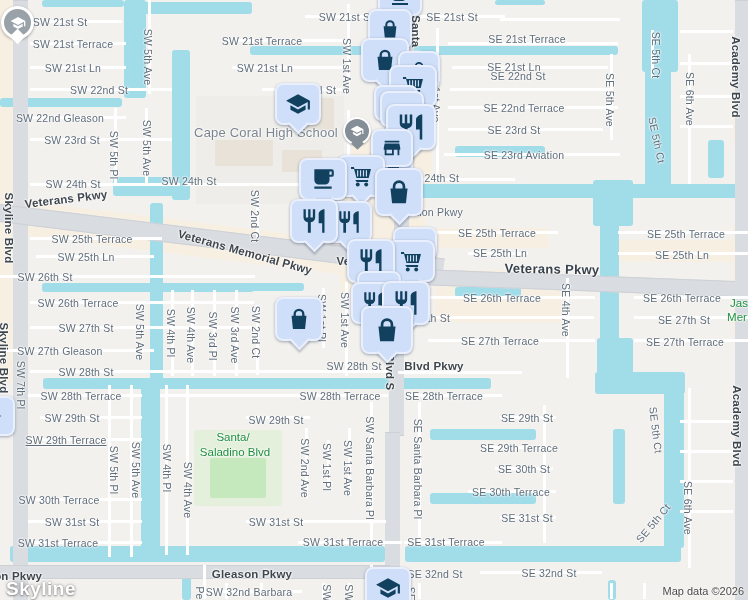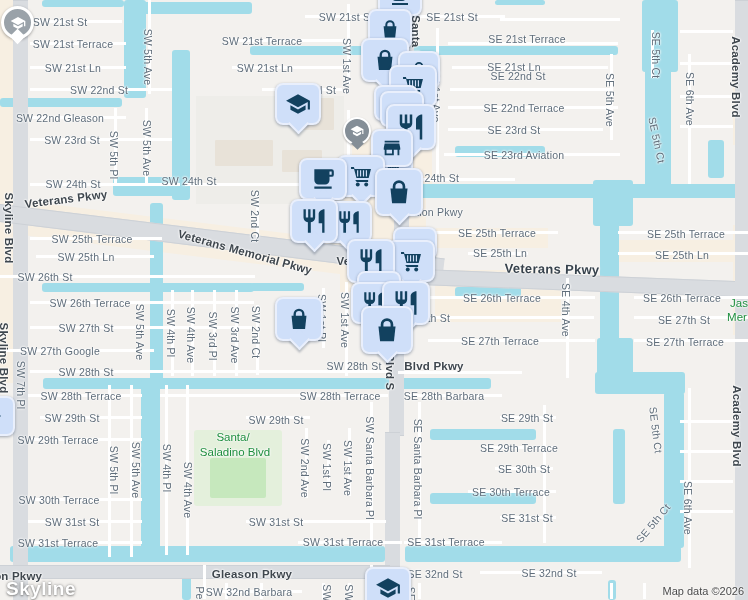--- a/index.html
+++ b/index.html
@@ -227,42 +227,42 @@
     <div class="lab s" style="left: 527px; top: 39px; transform: translate(-50%, -50%) rotate(0deg);">SE 21st Terrace</div>
     <div class="lab s" style="left: 514px; top: 67px; transform: translate(-50%, -50%) rotate(0deg);">SE 21st Ln</div>
     <div class="lab s" style="left: 518px; top: 76px; transform: translate(-50%, -50%) rotate(0deg);">SE 22nd St</div>
     <div class="lab s" style="left: 524px; top: 108px; transform: translate(-50%, -50%) rotate(0deg);">SE 22nd Terrace</div>
     <div class="lab s" style="left: 514px; top: 130px; transform: translate(-50%, -50%) rotate(0deg);">SE 23rd St</div>
     <div class="lab s" style="left: 524px; top: 155px; transform: translate(-50%, -50%) rotate(0deg);">SE 23rd Aviation</div>
     <div class="lab s" style="left: 433px; top: 178px; transform: translate(-50%, -50%) rotate(0deg);">SE 24th St</div>
     <div class="lab s" style="left: 92px; top: 239px; transform: translate(-50%, -50%) rotate(0deg);">SW 25th Terrace</div>
     <div class="lab s" style="left: 86px; top: 257px; transform: translate(-50%, -50%) rotate(0deg);">SW 25th Ln</div>
     <div class="lab s" style="left: 45px; top: 277px; transform: translate(-50%, -50%) rotate(0deg);">SW 26th St</div>
-    <div class="lab s" style="left: 90px; top: 303px; transform: translate(-50%, -50%) rotate(0deg);">SW 26th Terrace</div>
+    <div class="lab s" style="left: 78px; top: 303px; transform: translate(-50%, -50%) rotate(0deg);">SW 26th Terrace</div>
     <div class="lab s" style="left: 86px; top: 328px; transform: translate(-50%, -50%) rotate(0deg);">SW 27th St</div>
-    <div class="lab s" style="left: 60px; top: 351px; transform: translate(-50%, -50%) rotate(0deg);">SW 27th Google</div>
+    <div class="lab s" style="left: 60px; top: 351px; transform: translate(-50%, -50%) rotate(0deg);">SW 27th Gleason</div>
     <div class="lab s" style="left: 86px; top: 372px; transform: translate(-50%, -50%) rotate(0deg);">SW 28th St</div>
     <div class="lab s" style="left: 497px; top: 233px; transform: translate(-50%, -50%) rotate(0deg);">SE 25th Terrace</div>
     <div class="lab s" style="left: 500px; top: 253px; transform: translate(-50%, -50%) rotate(0deg);">SE 25th Ln</div>
     <div class="lab s" style="left: 686px; top: 234px; transform: translate(-50%, -50%) rotate(0deg);">SE 25th Terrace</div>
     <div class="lab s" style="left: 682px; top: 255px; transform: translate(-50%, -50%) rotate(0deg);">SE 25th Ln</div>
     <div class="lab s" style="left: 502px; top: 298px; transform: translate(-50%, -50%) rotate(0deg);">SE 26th Terrace</div>
     <div class="lab s" style="left: 682px; top: 298px; transform: translate(-50%, -50%) rotate(0deg);">SE 26th Terrace</div>
     <div class="lab s" style="left: 424px; top: 318px; transform: translate(-50%, -50%) rotate(0deg);">SE 27th St</div>
     <div class="lab s" style="left: 684px; top: 320px; transform: translate(-50%, -50%) rotate(0deg);">SE 27th St</div>
     <div class="lab s" style="left: 500px; top: 341px; transform: translate(-50%, -50%) rotate(0deg);">SE 27th Terrace</div>
     <div class="lab s" style="left: 685px; top: 342px; transform: translate(-50%, -50%) rotate(0deg);">SE 27th Terrace</div>
     <div class="lab s" style="left: 354px; top: 366px; transform: translate(-50%, -50%) rotate(0deg);">SW 28th St</div>
     <div class="lab s" style="left: 429px; top: 212px; transform: translate(-50%, -50%) rotate(0deg);">Aviation Pkwy</div>
     <div class="lab s" style="left: 81px; top: 396px; transform: translate(-50%, -50%) rotate(0deg);">SW 28th Terrace</div>
     <div class="lab s" style="left: 340px; top: 396px; transform: translate(-50%, -50%) rotate(0deg);">SW 28th Terrace</div>
-    <div class="lab s" style="left: 444px; top: 396px; transform: translate(-50%, -50%) rotate(0deg);">SE 28th Barbara</div>
+    <div class="lab s" style="left: 444px; top: 396px; transform: translate(-50%, -50%) rotate(0deg);">SE 28th Terrace</div>
     <div class="lab s" style="left: 72px; top: 418px; transform: translate(-50%, -50%) rotate(0deg);">SW 29th St</div>
     <div class="lab s" style="left: 276px; top: 420px; transform: translate(-50%, -50%) rotate(0deg);">SW 29th St</div>
-    <div class="lab s" style="left: 58px; top: 440px; transform: translate(-50%, -50%) rotate(0deg);">SW 29th Terrace</div>
+    <div class="lab s" style="left: 66px; top: 440px; transform: translate(-50%, -50%) rotate(0deg); text-decoration: underline;">SW 29th Terrace</div>
     <div class="lab s" style="left: 527px; top: 418px; transform: translate(-50%, -50%) rotate(0deg);">SE 29th St</div>
     <div class="lab s" style="left: 519px; top: 448px; transform: translate(-50%, -50%) rotate(0deg);">SE 29th Terrace</div>
     <div class="lab s" style="left: 524px; top: 469px; transform: translate(-50%, -50%) rotate(0deg);">SE 30th St</div>
     <div class="lab s" style="left: 511px; top: 492px; transform: translate(-50%, -50%) rotate(0deg);">SE 30th Terrace</div>
     <div class="lab s" style="left: 59px; top: 500px; transform: translate(-50%, -50%) rotate(0deg);">SW 30th Terrace</div>
     <div class="lab s" style="left: 72px; top: 522px; transform: translate(-50%, -50%) rotate(0deg);">SW 31st St</div>
     <div class="lab s" style="left: 276px; top: 522px; transform: translate(-50%, -50%) rotate(0deg);">SW 31st St</div>
     <div class="lab s" style="left: 527px; top: 518px; transform: translate(-50%, -50%) rotate(0deg);">SE 31st St</div>
     <div class="lab s" style="left: 58px; top: 543px; transform: translate(-50%, -50%) rotate(0deg);">SW 31st Terrace</div>
     <div class="lab s" style="left: 343px; top: 542px; transform: translate(-50%, -50%) rotate(0deg);">SW 31st Terrace</div>
@@ -312,20 +312,21 @@
     <div class="lab d" style="left: 378px; top: 261px; transform: translate(-50%, -50%) rotate(0deg);">Veterans Pkwy</div>
     <div class="lab d" style="left: 434px; top: 366px; transform: translate(-50%, -50%) rotate(0deg);">Blvd Pkwy</div>
     <div class="lab d" style="left: 252px; top: 574px; transform: translate(-50%, -50%) rotate(0deg);">Gleason Pkwy</div>
     <div class="lab d" style="left: 2px; top: 576px; transform: translate(-50%, -50%) rotate(0deg);">Gleason Pkwy</div>
     <div class="lab d" style="left: 9px; top: 228px; transform: translate(-50%, -50%) rotate(90deg);">Skyline Blvd</div>
     <div class="lab d" style="left: 4px; top: 358px; transform: translate(-50%, -50%) rotate(90deg);">Skyline Blvd</div>
     <div class="lab d" style="left: 736px; top: 77px; transform: translate(-50%, -50%) rotate(90deg);">Academy Blvd</div>
     <div class="lab d" style="left: 737px; top: 426px; transform: translate(-50%, -50%) rotate(90deg);">Academy Blvd</div>
     <div class="lab d" style="left: 416px; top: 70px; transform: translate(-50%, -50%) rotate(90deg);">Santa Barbara Blvd</div>
     <div class="lab d" style="left: 390px; top: 330px; transform: translate(-50%, -50%) rotate(90deg);">Santa Barbara Blvd S</div>
+    <div class="lab sc" style="left: 266px; top: 132px; transform: translate(-50%, -50%) rotate(0deg);">Cape Coral High School</div>
     <div class="lab p" style="left: 233px; top: 437px; transform: translate(-50%, -50%) rotate(0deg);">Santa/</div>
     <div class="lab p" style="left: 235px; top: 452px; transform: translate(-50%, -50%) rotate(0deg);">Saladino Blvd</div>
     <div class="lab p" style="left: 739px; top: 303px; transform: translate(-50%, -50%) rotate(0deg);">Jas</div>
     <div class="lab p" style="left: 737px; top: 317px; transform: translate(-50%, -50%) rotate(0deg);">Mer</div>
     <div class="marker" style="left: 378px; top: -24px; width: 40px; height: 36px; z-index: 100;">
       <svg width="24" height="24" viewBox="0 0 24 24">
         <path fill="#12415f" d="M20 3H4v10a4 4 0 0 0 4 4h6a4 4 0 0 0 4-4v-3h2a2 2 0 0 0 2-2V5a2 2 0 0 0-2-2zm0 5h-2V5h2zM4 19h16v2H4z"></path>
       </svg>
     </div>
     <div class="marker" style="left: 368px; top: 9px; width: 40px; height: 36px; z-index: 101;">

